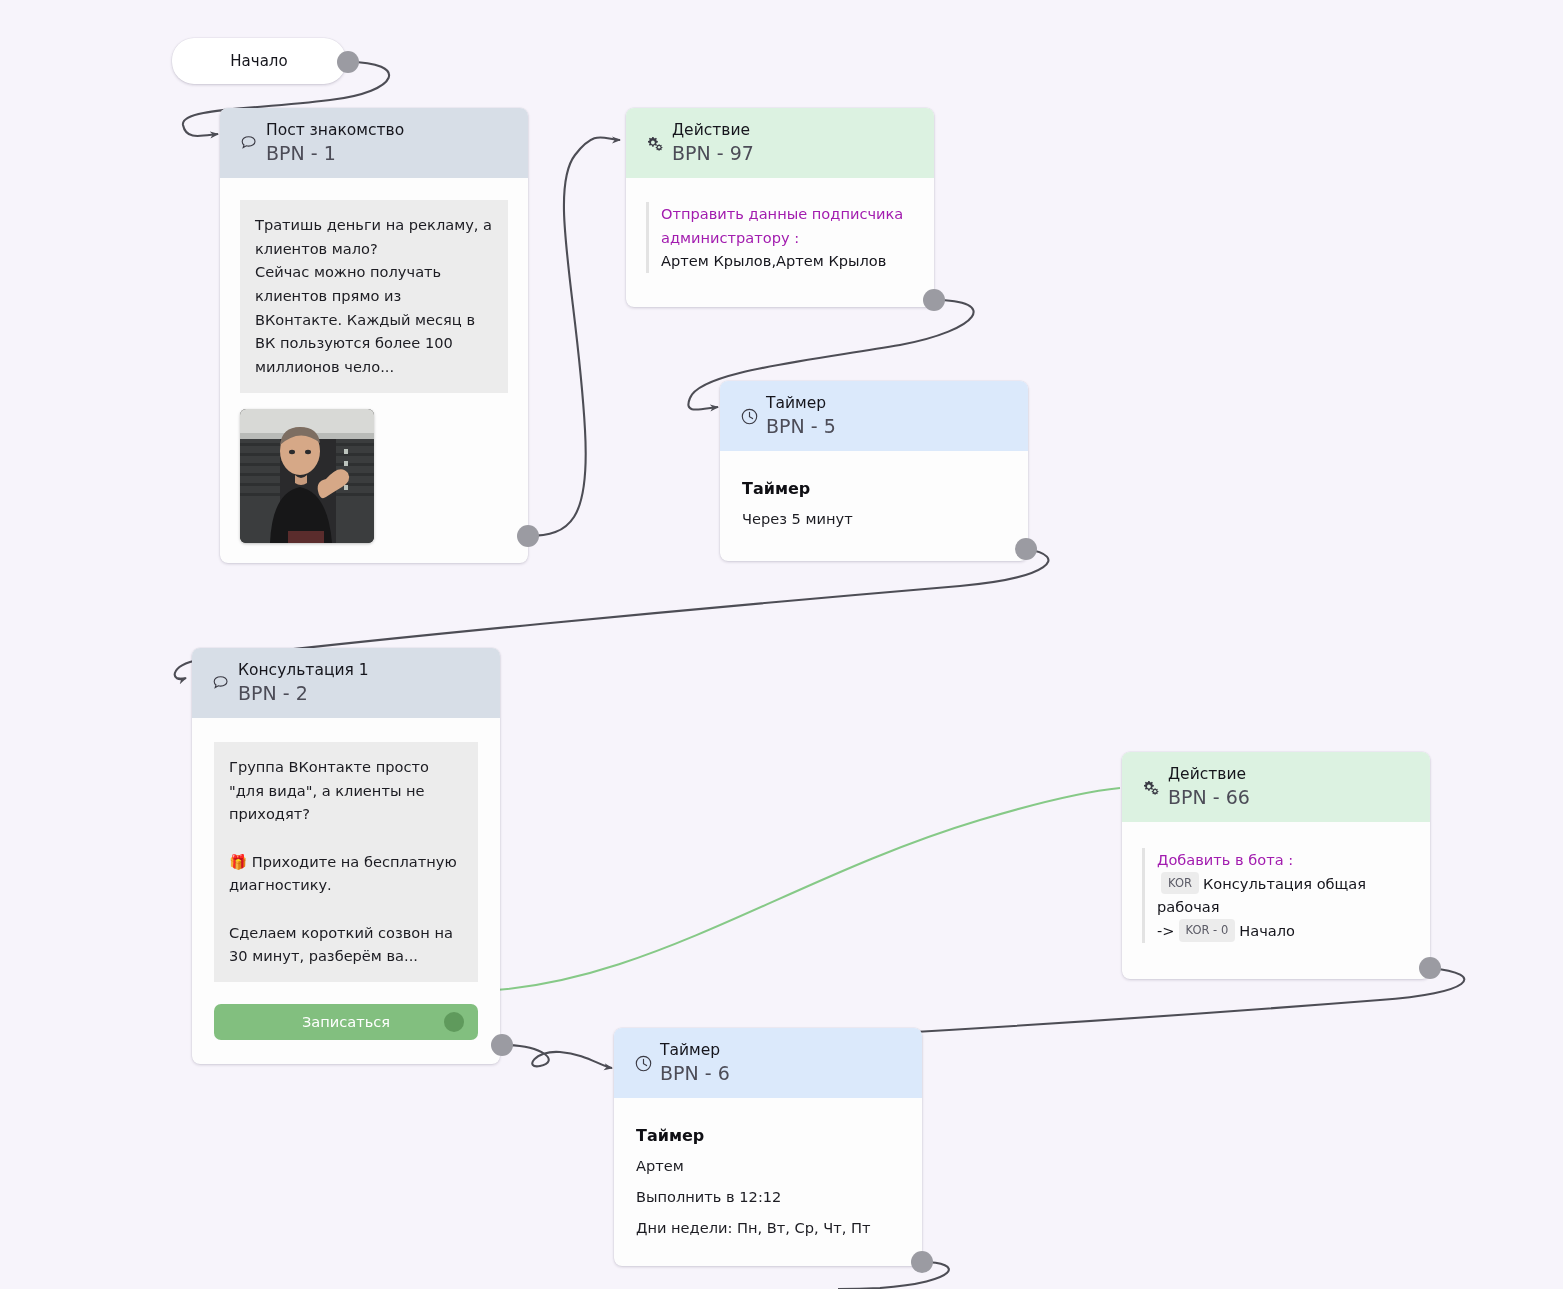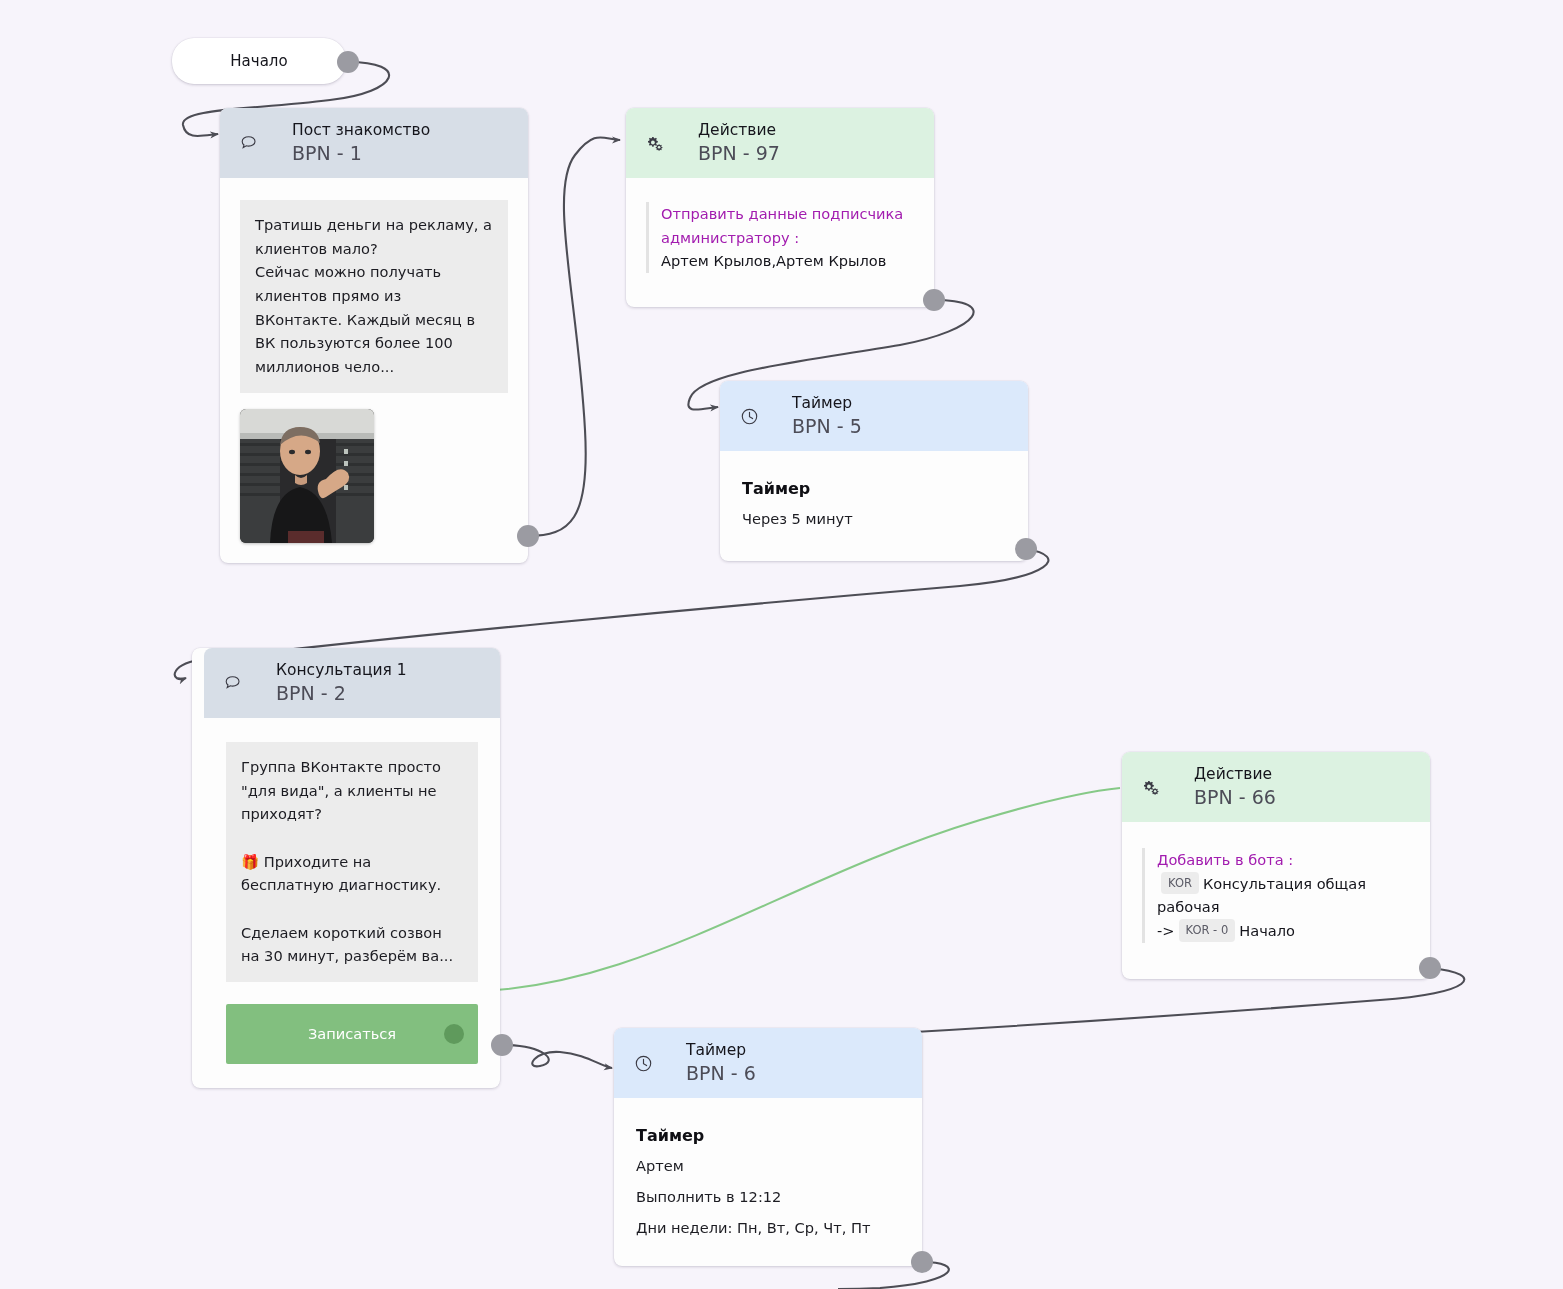--- a/index.html
+++ b/index.html
@@ -31,21 +31,21 @@
     position: absolute;
     background: #fdfdfd;
     border-radius: 8px;
     box-shadow: 0 1px 3px rgba(40,30,60,.18), 0 0 0 .5px rgba(40,30,60,.06);
     box-sizing: border-box;
     overflow: visible;
   }
   .node-header {
     display: flex;
     align-items: center;
-    gap: 32px;
+    gap: 6px;
     padding: 13px 16px 13px 18px;
     border-radius: 8px 8px 0 0;
     min-height: 36px;
     box-sizing: border-box;
   }
   .node-header.msg  { background: #d7dee7; }
   .node-header.act  { background: #dcf2e1; }
   .node-header.timer{ background: #dbe9fb; }
 
   .node-ico {
@@ -89,22 +89,22 @@
     background: #f4f4f4;
     box-shadow: 0 1px 3px rgba(0,0,0,.25);
     overflow: hidden;
     position: relative;
   }
 
   
   .cta {
     margin-top: 22px;
     position: relative;
-    height: 60px;
-    border-radius: 2px;
+    height: 36px;
+    border-radius: 7px;
     background: #82bf7f;
     color: #ffffff;
     display: flex;
     align-items: center;
     justify-content: center;
     font-size: 14.6px;
     cursor: pointer;
   }
   .cta .knob {
     position: absolute;
@@ -307,21 +307,21 @@
         <span class="hdr-sub">BPN - 5</span>
       </span>
     </div>
     <div class="node-body" style="padding:28px 22px 34px 22px;">
       <div class="timer-title">Таймер</div>
       <div class="timer-line">Через 5 минут</div>
     </div>
   </div>
   <div class="port" style="left:1026px; top:549px;"></div>
 
-  <div class="node" style="left:192px; top:648px; width:308px;padding-left:12px;">
+  <div class="node" style="left:192px; top:648px; width:308px;">
     <div class="node-header msg">
       <span class="node-ico">
         <svg width="20" height="20" viewBox="0 0 20 20">
           <path d="M3.2 8.4c0-2.7 2.9-4.7 6.4-4.7s6.4 2 6.4 4.7-2.9 4.7-6.4 4.7c-.8 0-1.6-.1-2.3-.3l-3.1 1.7.8-2.5C4 11.2 3.2 9.9 3.2 8.4z" fill="none" stroke="#3a3a44" stroke-width="1.1"></path>
         </svg>
       </span>
       <span class="hdr-text">
         <span class="hdr-title">Консультация 1</span>
         <span class="hdr-sub">BPN - 2</span>
       </span>

